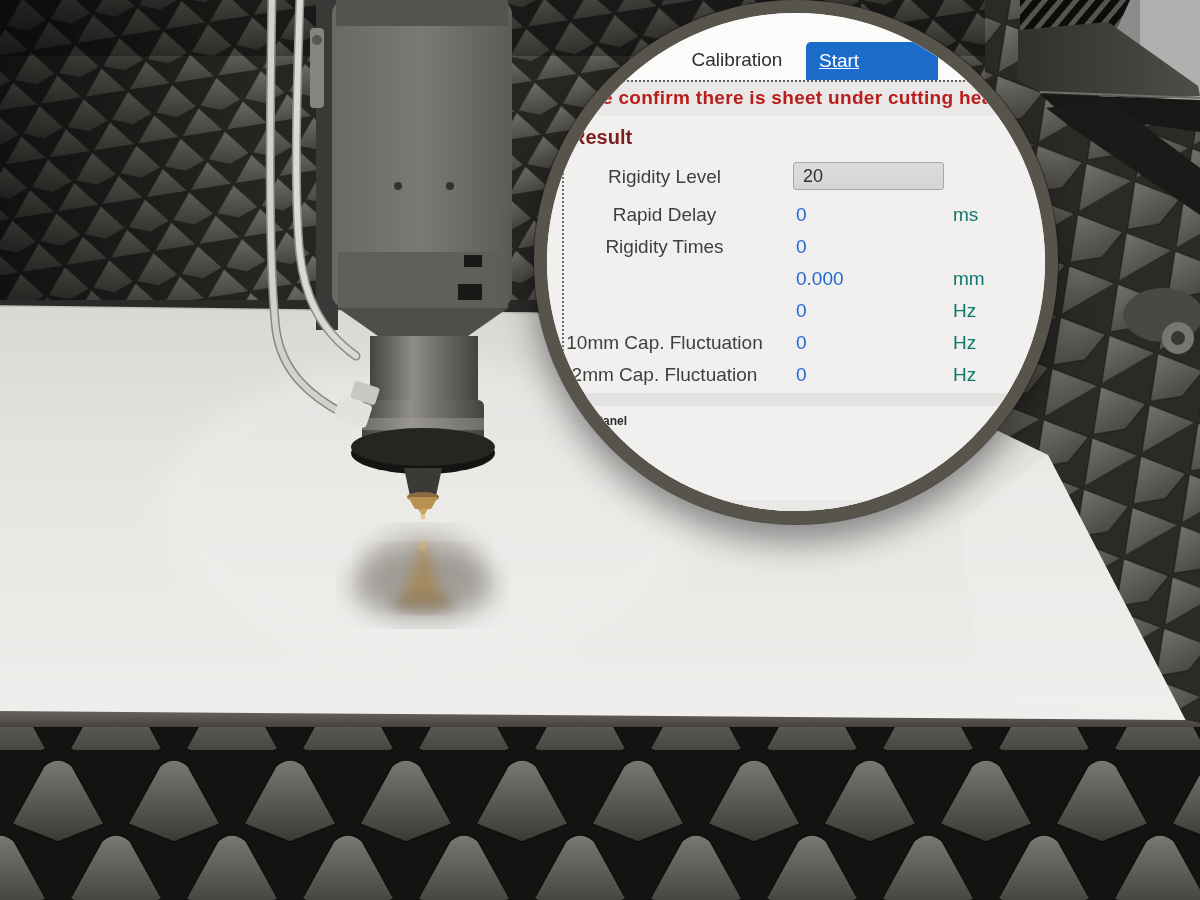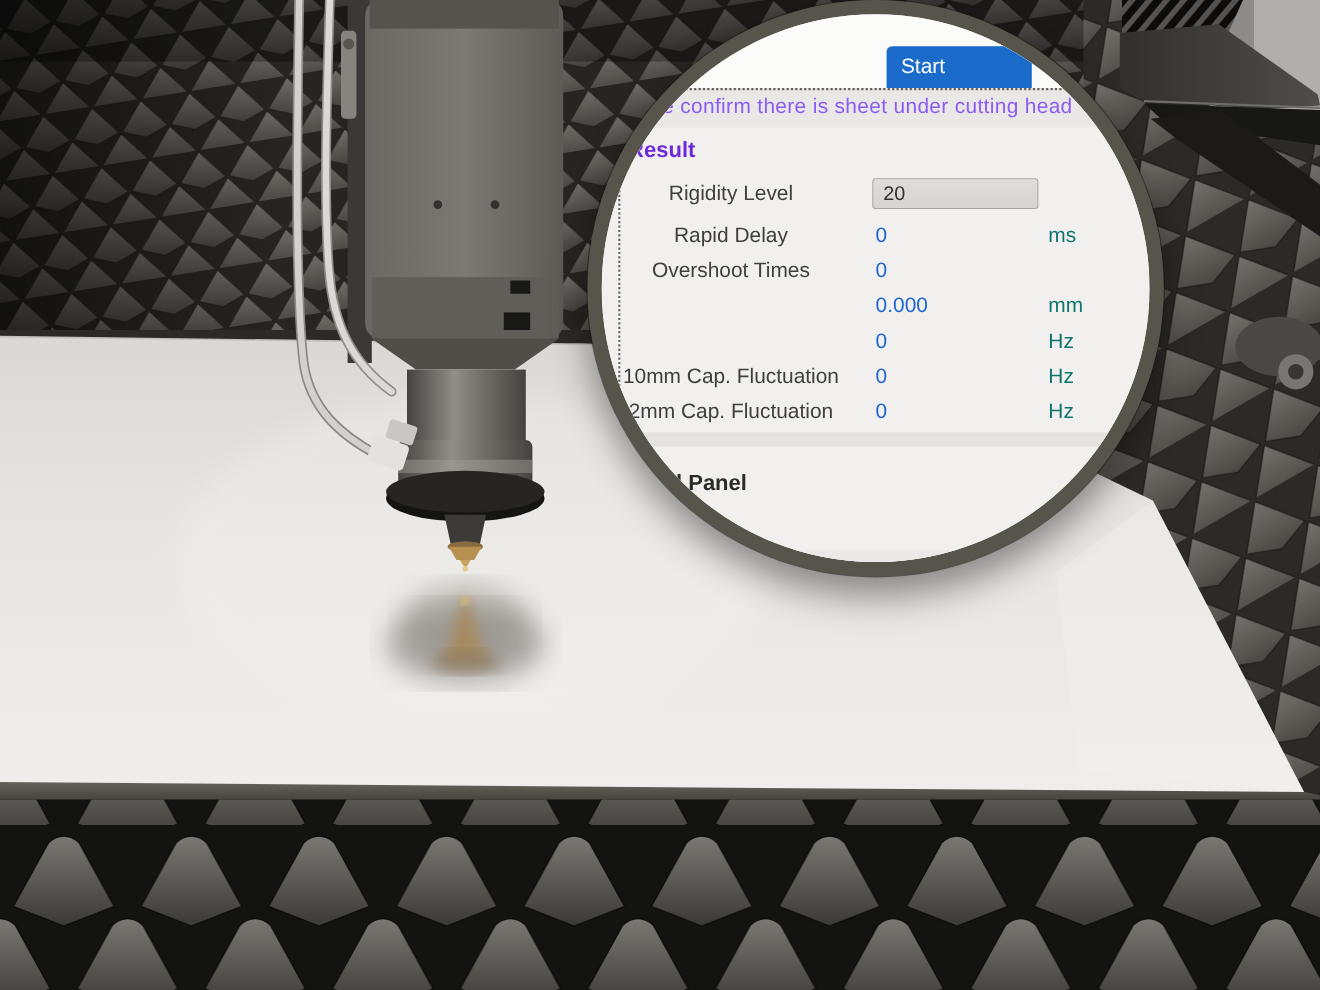--- a/index.html
+++ b/index.html
@@ -12,41 +12,41 @@
   #magnifier{position:absolute;left:534px;top:0px;width:498px;height:498px;
     border:13px solid #57544c;border-radius:50%;overflow:hidden;background:#f1f0ee;
     box-shadow:0 0 0 1px rgba(25,24,21,.55), 0 18px 34px rgba(0,0,0,.42),
                inset 0 0 0 2px rgba(246,245,241,.55);}
   #ui{position:absolute;left:0;top:0;width:498px;height:498px;font-size:19px;color:#434341;}
 
   .tabstrip{position:absolute;left:0;top:0;width:498px;height:67px;background:#fbfbfa;}
   .tab-cal{position:absolute;left:110px;top:32px;width:160px;height:30px;line-height:30px;
     text-align:center;color:#2f2f2f;cursor:default;}
   .tab-start{position:absolute;left:259px;top:29px;width:132px;height:38px;line-height:38px;
-    background:#1a6bca;color:#fff;border-radius:5px 5px 0 0;padding-left:13px;box-sizing:border-box;}
+    background:#1a6bca;color:#fff;border-radius:5px 5px 0 0;padding-left:13px;box-sizing:border-box;text-decoration:underline;}
   .msgbar{position:absolute;left:0;top:67px;width:498px;height:36px;background:#e9e8e6;
     border-top:2px dotted #62605d;box-sizing:border-box;}
   .msgtext{position:absolute;left:55px;top:67px;height:36px;line-height:36px;
-    white-space:nowrap;letter-spacing:.3px;color:#8b5cf6;}
+    white-space:nowrap;letter-spacing:.3px;color:#b91c1c;font-weight:bold;}
   .panel{position:absolute;left:0;top:103px;width:498px;height:395px;background:#f1f0ee;}
-  .result-h{position:absolute;left:24px;top:113px;font-size:20px;font-weight:bold;color:#6d28d9;}
+  .result-h{position:absolute;left:24px;top:113px;font-size:20px;font-weight:bold;color:#7f1d1d;}
   .vdots{position:absolute;left:15px;top:145px;height:240px;width:0;border-left:2px dotted #6b6b69;}
 
   .row{position:absolute;left:0;width:486px;height:32px;line-height:32px;}
   .row .lbl{position:absolute;left:0;top:0;width:235px;text-align:center;color:#3f3f3e;}
   .row .val{position:absolute;left:249px;top:0;color:#2268d1;}
   .row .unit{position:absolute;left:406px;top:0;width:80px;color:#0f766e;}
   .r0{top:149px;height:30px;line-height:30px;}
   .r1{top:186px}.r2{top:218px}.r3{top:250px}.r4{top:282px}.r5{top:314px}.r6{top:346px}
   .rig-input{position:absolute;left:246px;top:0;width:151px;height:28px;box-sizing:border-box;
     border:1px solid #a8a7a5;border-radius:3px;background:linear-gradient(#dedddb,#d6d5d3);
     text-align:left;padding:0 9px;font-size:18px;color:#2f2f2f;
     font-family:"Liberation Sans",sans-serif;}
   .divider{position:absolute;left:0;top:380px;width:498px;height:13px;background:#e4e3e1;}
-  .cp-h{position:absolute;left:2px;top:415px;font-size:20px;font-weight:bold;color:#2b2b2b;white-space:nowrap;}
+  .cp-h{position:absolute;left:2px;top:401px;font-size:12px;font-weight:bold;color:#2b2b2b;white-space:nowrap;}
   .bstrip{position:absolute;left:0;top:487px;width:498px;height:13px;background:#eae9e7;}
 </style>
 </head>
 <body>
 
 <div id="stage">
 
 <svg id="scene" width="1200" height="900" viewBox="0 0 1200 900" aria-hidden="true">
   <defs>
     <linearGradient id="toothG" x1="0" y1="0" x2="0" y2="1">
@@ -208,20 +208,21 @@
       <rect x="336" y="400" width="34" height="24" rx="4" fill="#e3e2df" stroke="none" transform="rotate(18 353 412)"></rect>
       <rect x="352" y="384" width="26" height="18" rx="3" fill="#c8c7c3" stroke="none" transform="rotate(18 365 393)"></rect>
     </g>
   </g>
 </svg>
 
 <div id="magnifier">
   <div id="ui">
 
     <div class="tabstrip">
+      <div class="tab-cal">Calibration</div>
       <div class="tab-start">Start</div>
     </div>
 
     <div class="msgbar"></div>
     <div class="msgtext">e confirm there is sheet under cutting head</div>
 
     <div class="panel"></div>
     <div class="result-h">Result</div>
     <div class="vdots"></div>
 
@@ -229,21 +230,21 @@
       <span class="lbl">Rigidity Level</span>
       <input class="rig-input" readonly="" value="20" style="">
     </div>
 
     <div class="row r1">
       <span class="lbl">Rapid Delay</span>
       <span class="val">0</span>
       <span class="unit">ms</span>
     </div>
     <div class="row r2">
-      <span class="lbl">Overshoot Times</span>
+      <span class="lbl">Rigidity Times</span>
       <span class="val">0</span>
       <span class="unit"></span>
     </div>
     <div class="row r3">
       <span class="val">0.000</span>
       <span class="unit">mm</span>
     </div>
     <div class="row r4">
       <span class="val">0</span>
       <span class="unit">Hz</span>

